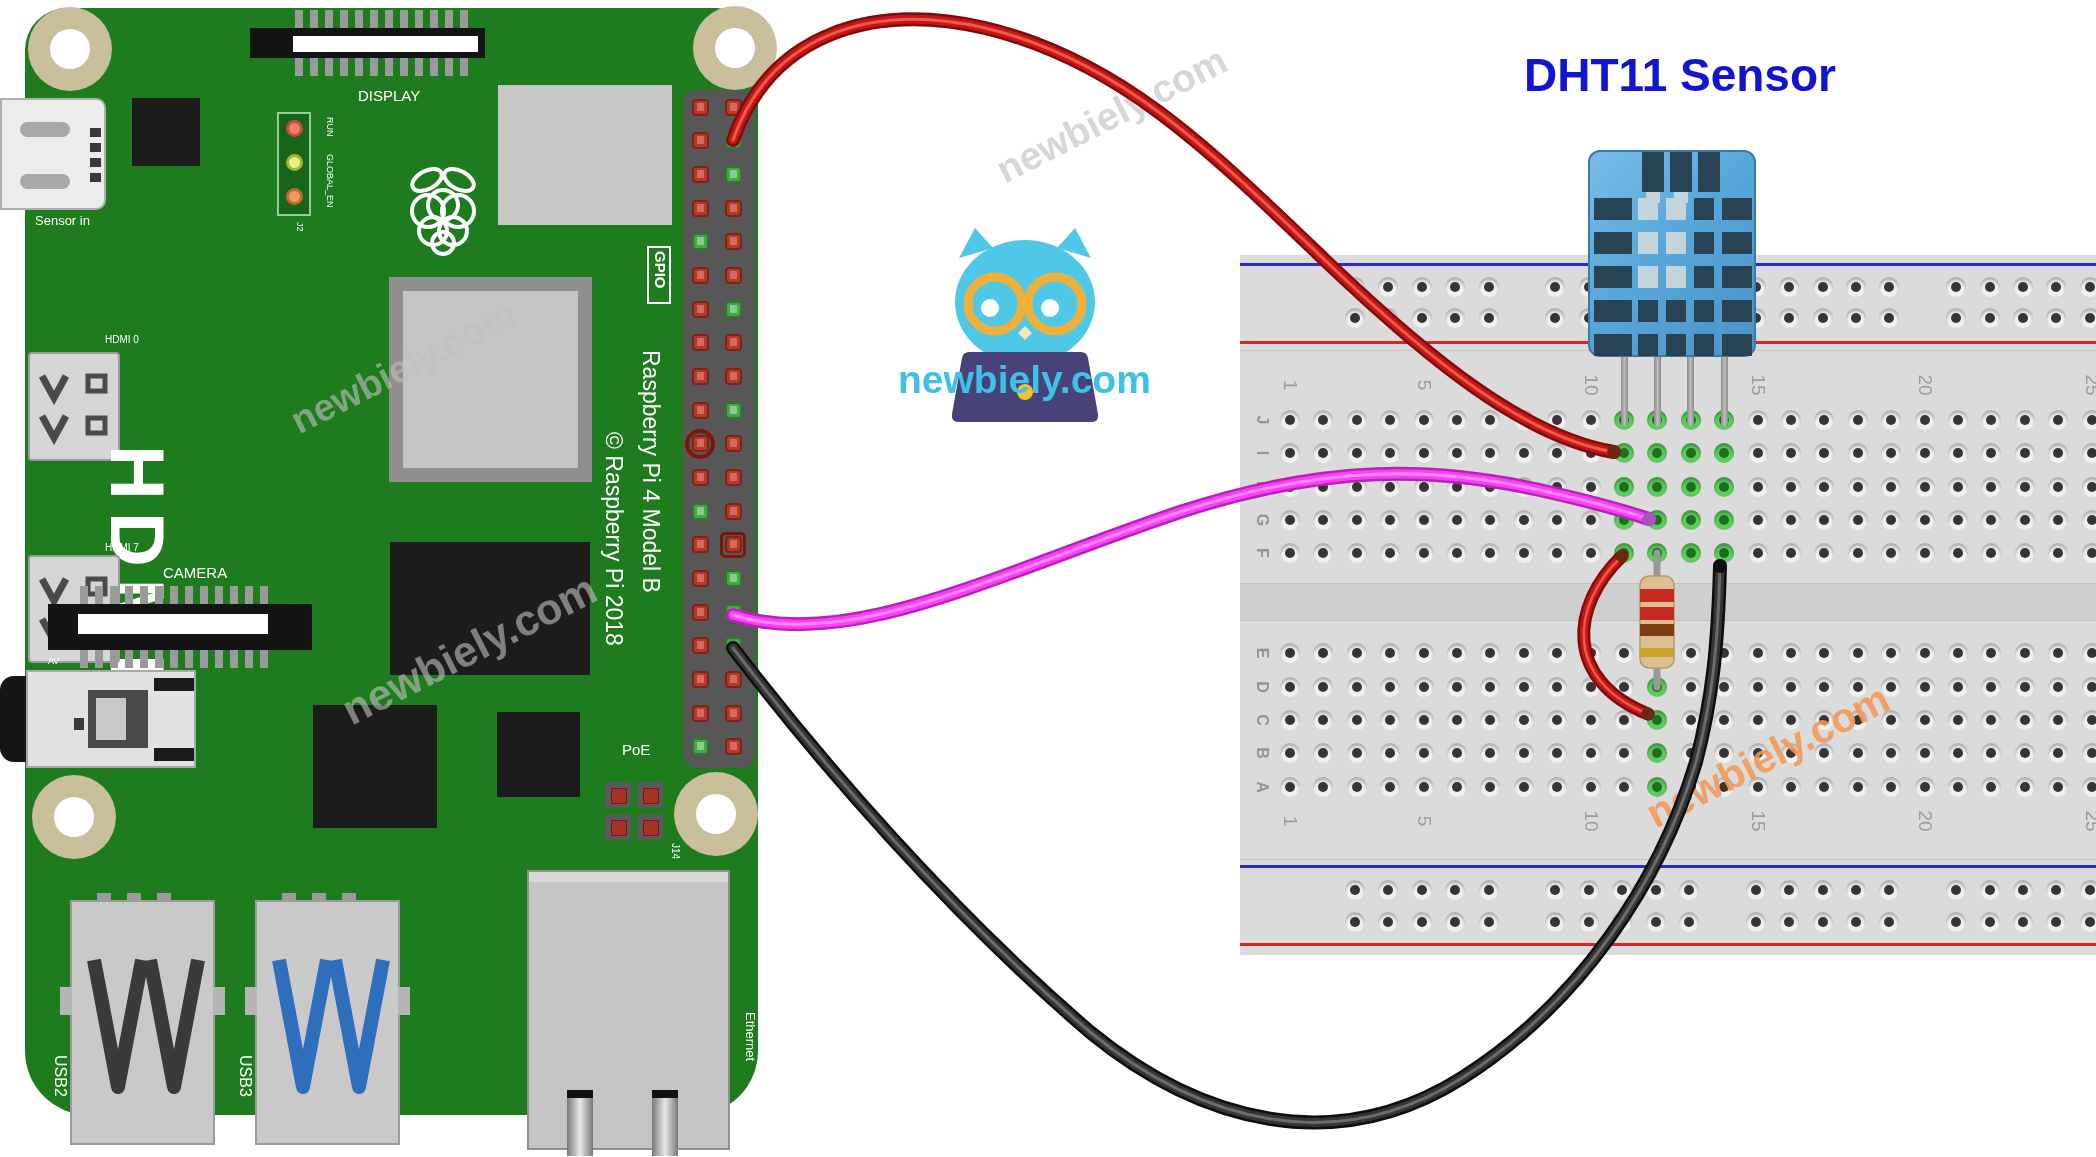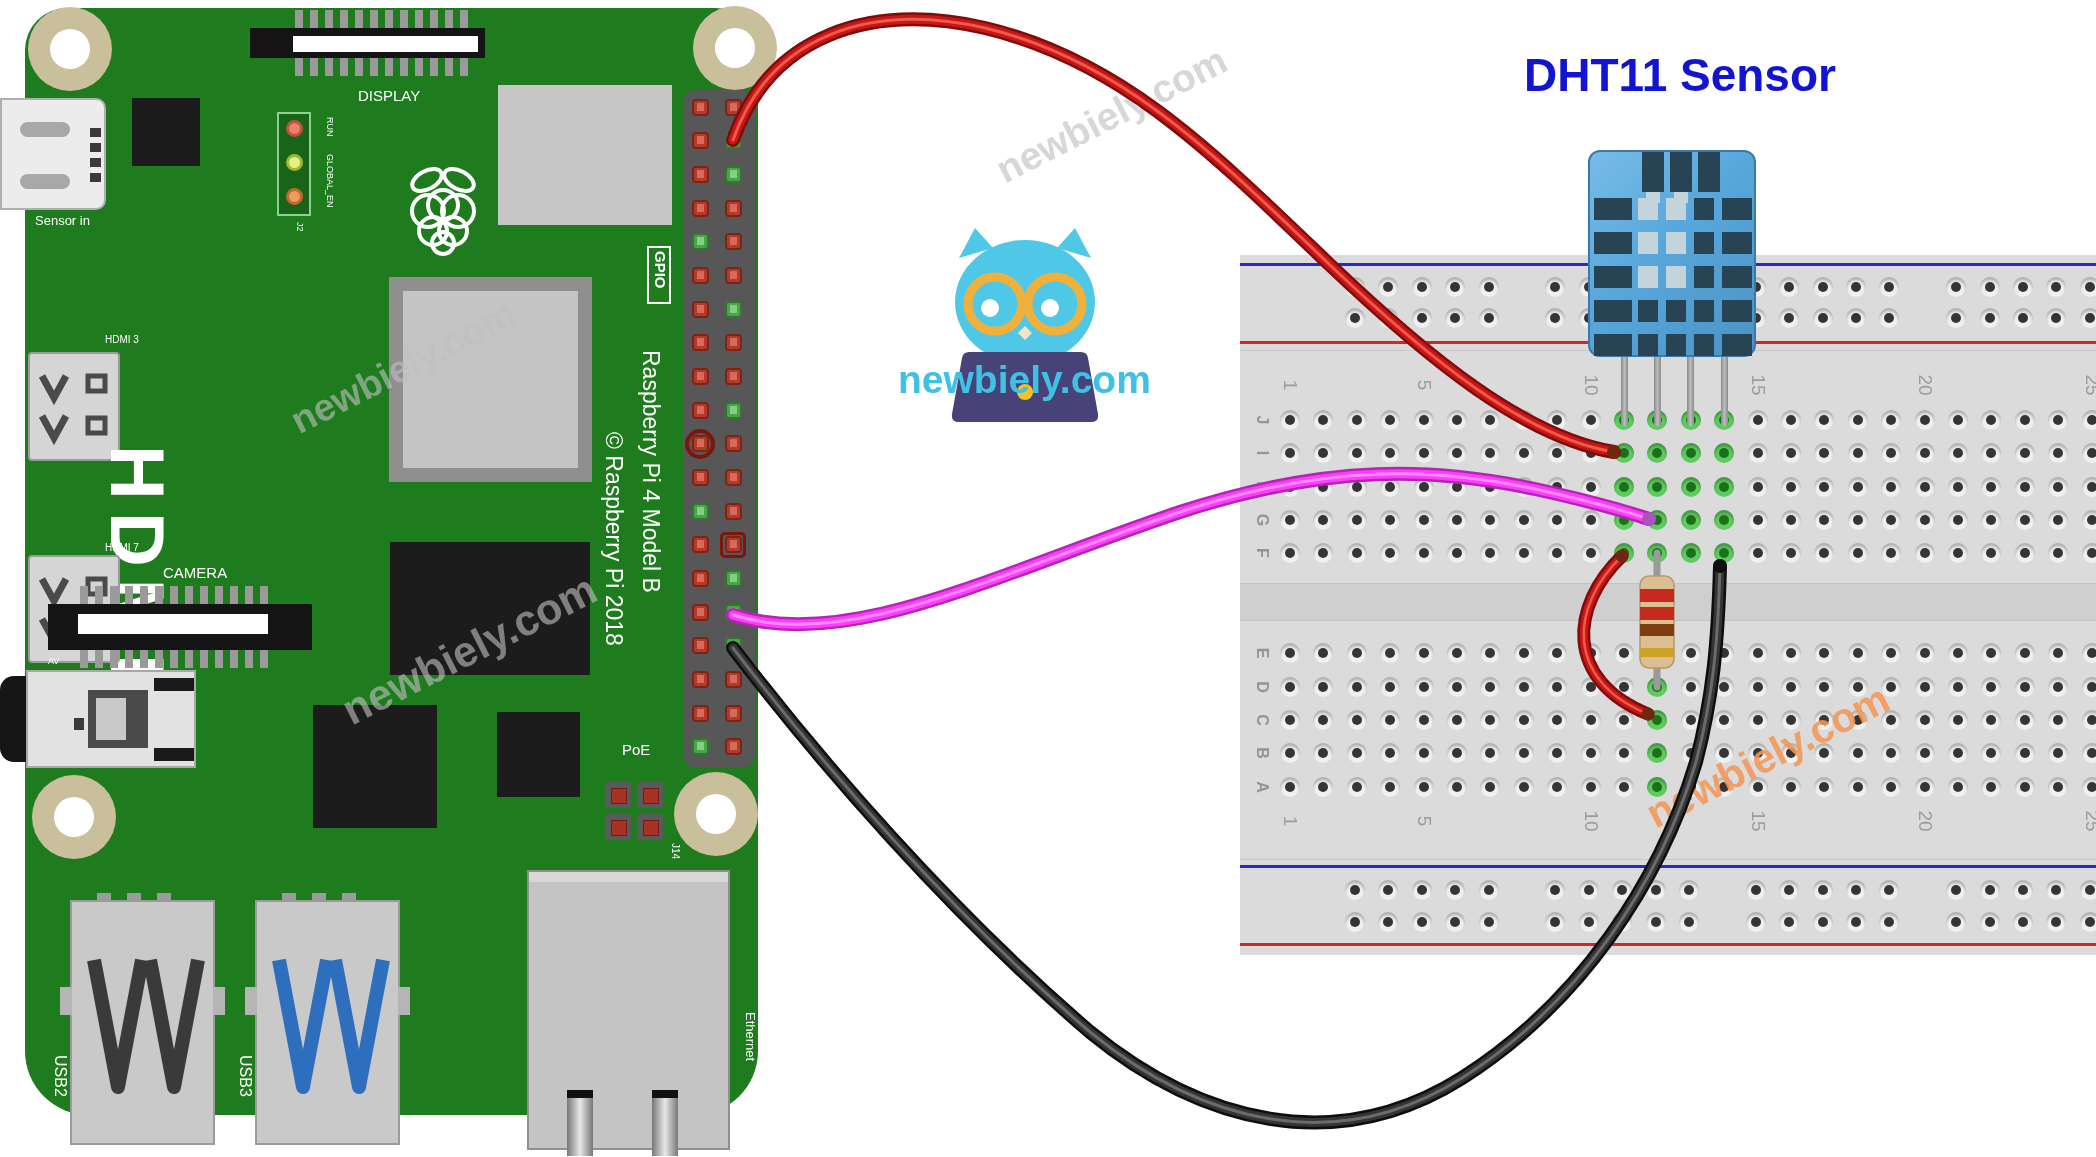--- a/index.html
+++ b/index.html
@@ -182,21 +182,21 @@
         <div class="pin red" style="left:8.5px;top:547.38px;"></div>
         <div class="pin green" style="left:41.5px;top:547.38px;"></div>
         <div class="pin red" style="left:8.5px;top:581.06px;"></div>
         <div class="pin red" style="left:41.5px;top:581.06px;"></div>
         <div class="pin red" style="left:8.5px;top:614.74px;"></div>
         <div class="pin red" style="left:41.5px;top:614.74px;"></div>
         <div class="pin green" style="left:8.5px;top:648.42px;"></div>
         <div class="pin red" style="left:41.5px;top:648.42px;"></div>
       </div>
 
-    <div class="lbl" style="left:80px;top:327px;font-size:10px;">HDMI 3</div>
+    <div class="lbl" style="left:80px;top:327px;font-size:10px;">HDMI 0</div>
     <div class="port" style="left:3px;top:344px;width:92px;height:109px;background:#D5D5D5;border-radius:4px;">
       <svg width="88" height="105">
           <g fill="none" stroke="#4A4A4A" stroke-width="7">
             <path d="M12 22 l12 22 12 -22"></path>
             <path d="M12 62 l12 22 12 -22"></path>
           </g>
       <rect x="58" y="22" width="17" height="15" fill="none" stroke="#4A4A4A" stroke-width="5"></rect>
           <rect x="58" y="64" width="17" height="15" fill="none" stroke="#4A4A4A" stroke-width="5"></rect>
         </svg>
     </div>

